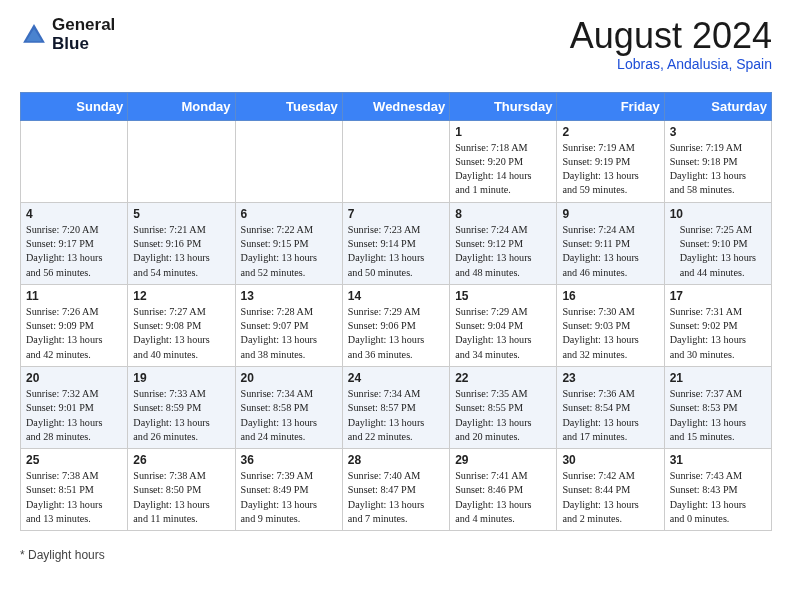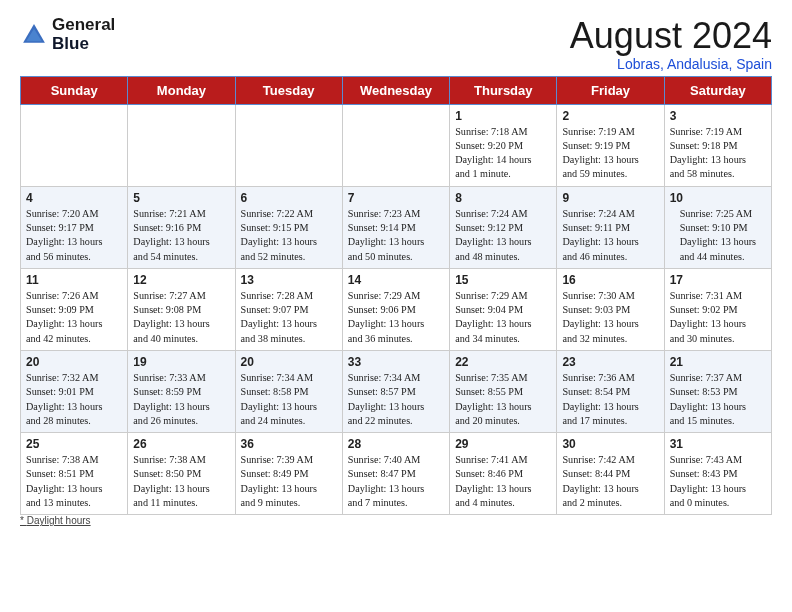--- a/index.html
+++ b/index.html
@@ -10,21 +10,21 @@
       min-height: 612px;
     }
     .page {
       width: 792px;
       padding: 16px 20px 16px 20px;
     }
     .header {
       display: flex;
       justify-content: space-between;
       align-items: flex-start;
-      margin-bottom: 4px;
+      margin-bottom: 20px;
     }
     .logo {
       display: flex;
       align-items: center;
       gap: 4px;
     }
     .logo-icon {
       width: 28px;
       height: 28px;
     }
@@ -40,26 +40,26 @@
     .location {
       font-size: 14px;
       color: #1d4ed8;
     }
     .calendar-table {
       width: 100%;
       border-collapse: collapse;
       border: 1px solid #ccc;
     }
     .calendar-table th {
-      background: #b91c1c;
+      background: #3b82f6;
       color: #fff;
       font-size: 13px;
       font-weight: bold;
       padding: 6px 4px;
-      text-align: center;
+      text-align: right;
       border: 1px solid #5a8ad0;
     }
     .calendar-table td {
       border: 1px solid #ccc;
       vertical-align: top;
       padding: 4px 5px;
       width: calc(100% / 7);
       min-height: 80px;
       font-size: 10.5px;
       color: #222;
@@ -76,25 +76,24 @@
       display: block;
       margin-bottom: 2px;
     }
     .day-info {
       font-size: 10.2px;
       line-height: 1.4;
       color: #222;
       font-family: Liberation Serif, serif;
     }
     .footer-note {
-      font-size: 10px;
+      font-size: 12px;
       color: #444;
-      margin-top: 0;
+      margin-top: 17px;
       text-align: left;
-      text-decoration: underline;
     }
   </style>
 </head>
 <body>
 
 <div class="page">
   <div class="header">
     <div class="logo">
       <svg class="logo-icon" viewBox="0 0 36 36">
         <polygon points="18,4 32,28 4,28" fill="#3a6dbf"></polygon>
@@ -270,21 +269,21 @@
 and 26 minutes.</div>
           </td>
           <td>
             <span class="day-num">20</span>
             <div class="day-info" style="white-space: pre-line;">Sunrise: 7:34 AM
 Sunset: 8:58 PM
 Daylight: 13 hours
 and 24 minutes.</div>
           </td>
           <td>
-            <span class="day-num">33</span>
+            <span class="day-num">24</span>
             <div class="day-info" style="white-space: pre-line;">Sunrise: 7:34 AM
 Sunset: 8:57 PM
 Daylight: 13 hours
 and 22 minutes.</div>
           </td>
           <td>
             <span class="day-num">22</span>
             <div class="day-info" style="white-space: pre-line;">Sunrise: 7:35 AM
 Sunset: 8:55 PM
 Daylight: 13 hours

